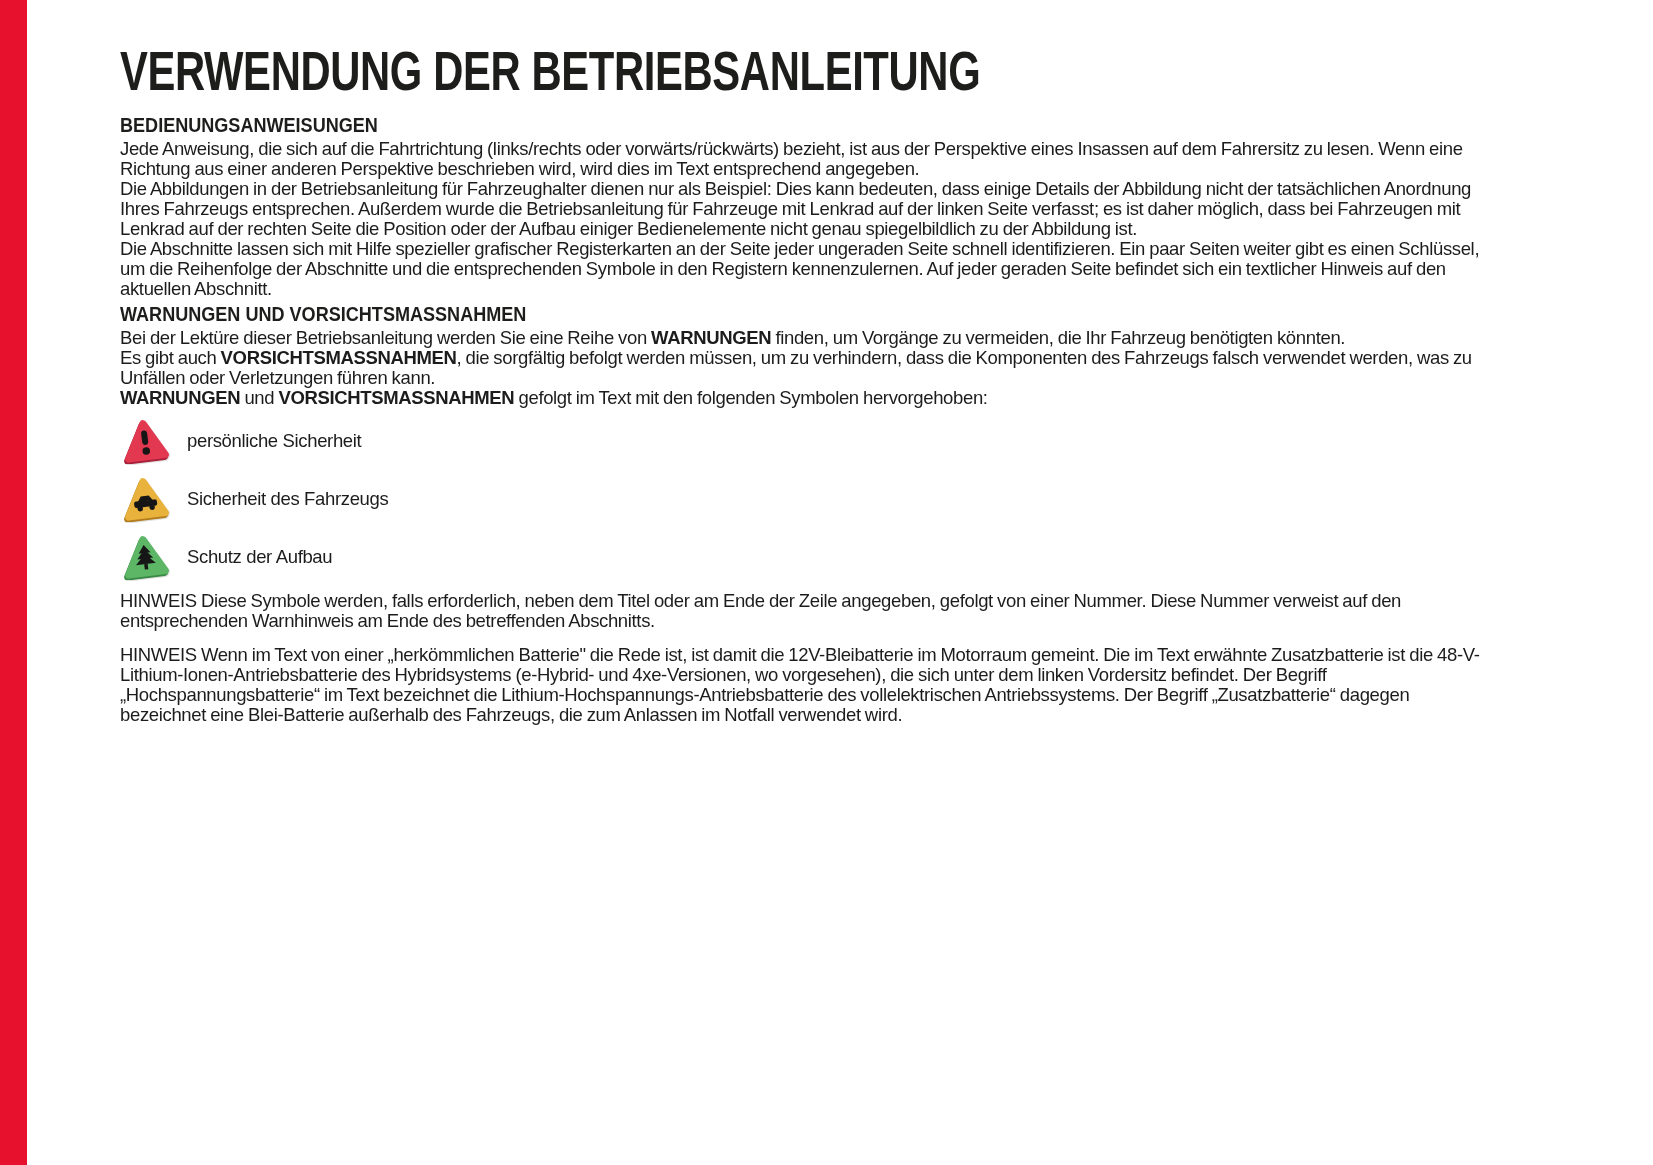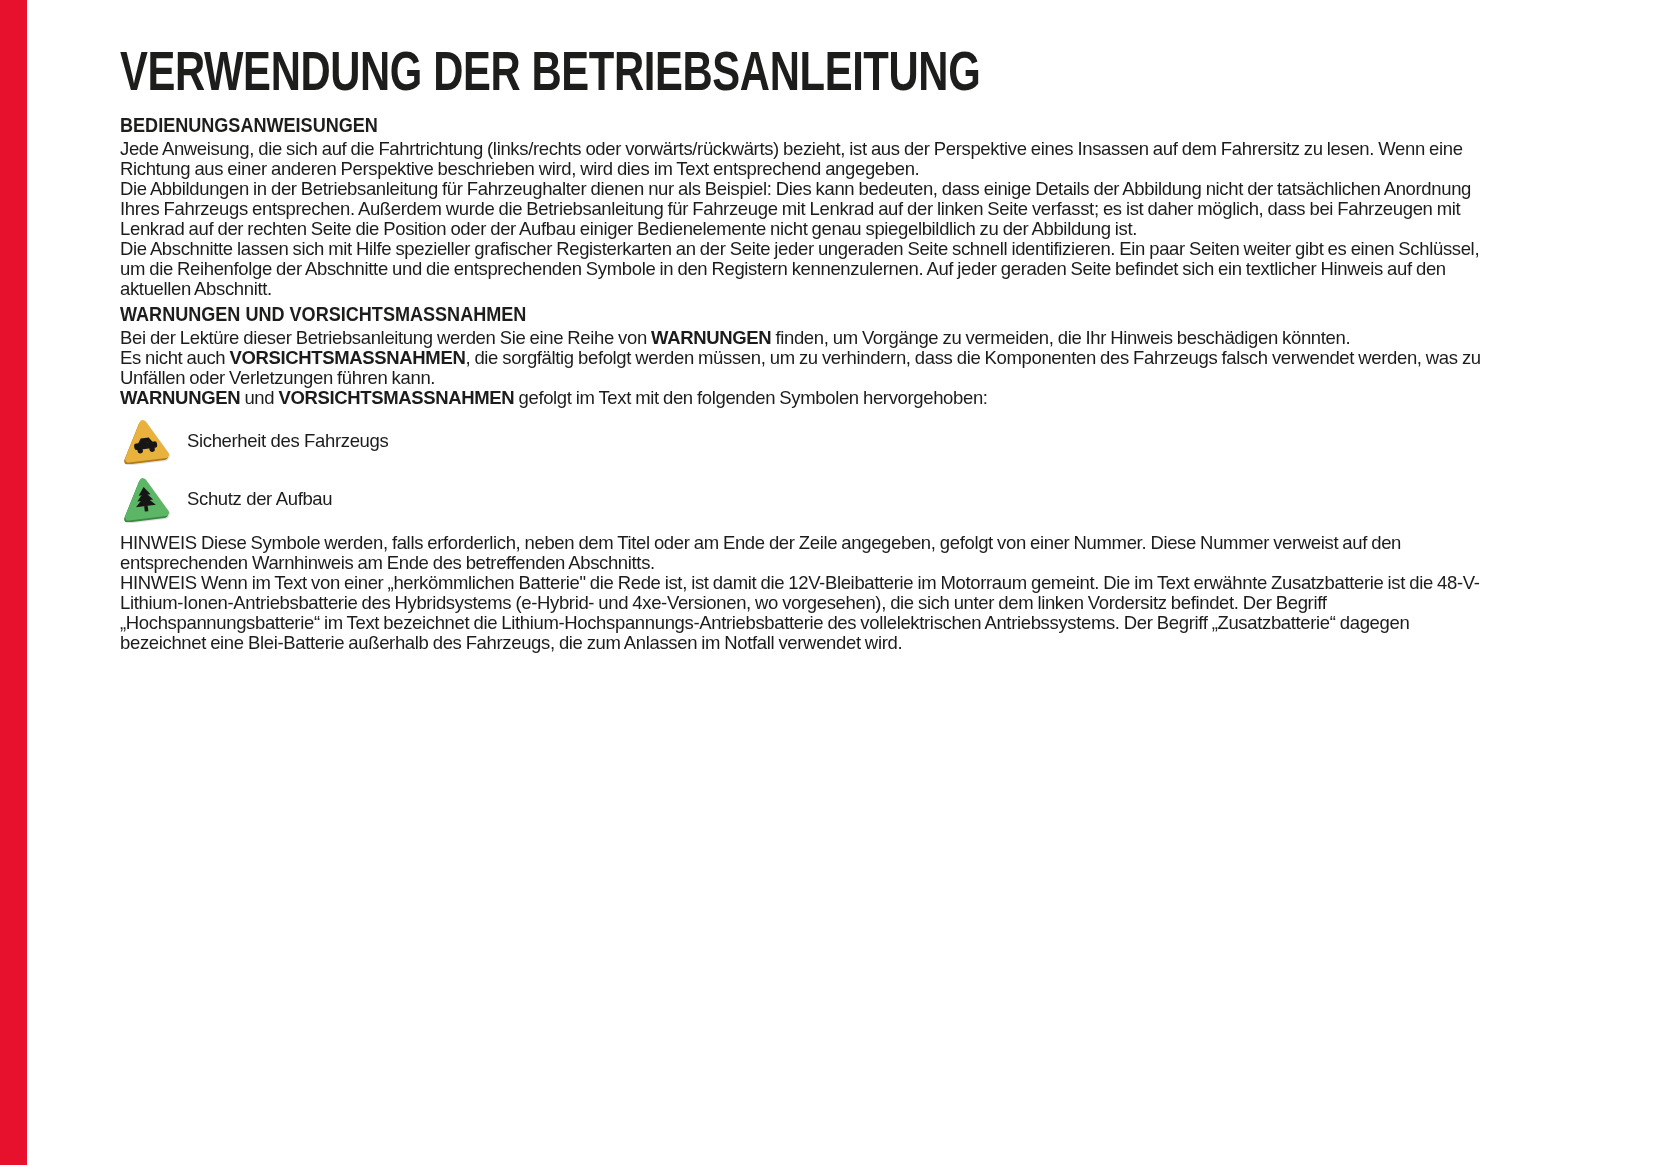--- a/index.html
+++ b/index.html
@@ -19,47 +19,58 @@
   }
   .p{
     margin:0;font-size:18.5px;line-height:20px;letter-spacing:-0.35px;word-spacing:-0.6px;
   }
   .b{font-weight:700;}
   .symbols{margin:9px 0 6px 0;}
   .symbol-row{display:flex;align-items:center;margin:0 0 11px 0;height:47px;}
   .symbol-row svg{flex:0 0 auto;filter:drop-shadow(1px 1px 0 rgba(0,0,0,0.12));}
   .symbol-label{margin-left:17px;font-size:18.5px;letter-spacing:-0.35px;}
   .note1{margin-top:10px;}
-  .note2{}
+  .note2{margin-top:14px;}
 </style>
 </head>
 <body>
 
 <div class="red-bar"></div>
 
 <div class="content">
 
   <h1 class="title">VERWENDUNG DER BETRIEBSANLEITUNG</h1>
 
   <h2 class="h2">BEDIENUNGSANWEISUNGEN</h2>
   <p class="p">Jede Anweisung, die sich auf die Fahrtrichtung (links/rechts oder vorwärts/rückwärts) bezieht, ist aus der Perspektive eines Insassen auf dem Fahrersitz zu lesen. Wenn eine Richtung aus einer anderen Perspektive beschrieben wird, wird dies im Text entsprechend angegeben.</p>
   <p class="p">Die Abbildungen in der Betriebsanleitung für Fahrzeughalter dienen nur als Beispiel: Dies kann bedeuten, dass einige Details der Abbildung nicht der tatsächlichen Anordnung Ihres Fahrzeugs entsprechen. Außerdem wurde die Betriebsanleitung für Fahrzeuge mit Lenkrad auf der linken Seite verfasst; es ist daher möglich, dass bei Fahrzeugen mit Lenkrad auf der rechten Seite die Position oder der Aufbau einiger Bedienelemente nicht genau spiegelbildlich zu der Abbildung ist.</p>
   <p class="p">Die Abschnitte lassen sich mit Hilfe spezieller grafischer Registerkarten an der Seite jeder ungeraden Seite schnell identifizieren. Ein paar Seiten weiter gibt es einen Schlüssel, um die Reihenfolge der Abschnitte und die entsprechenden Symbole in den Registern kennenzulernen. Auf jeder geraden Seite befindet sich ein textlicher Hinweis auf den aktuellen Abschnitt.</p>
 
   <h2 class="h2">WARNUNGEN UND VORSICHTSMASSNAHMEN</h2>
 
-  <p class="p"><span>Bei der Lektüre dieser Betriebsanleitung werden Sie eine Reihe von </span><span class="b">WARNUNGEN</span><span> finden, um Vorgänge zu vermeiden, die Ihr Hinweis beschädigen könnten.</span></p>
+  <p class="p"><span>Bei der Lektüre dieser Betriebsanleitung werden Sie eine Reihe von </span><span class="b">WARNUNGEN</span><span> finden, um Vorgänge zu vermeiden, die Ihr Fahrzeug benötigten könnten.</span></p>
 
-  <p class="p"><span>Es nicht auch </span><span class="b">VORSICHTSMASSNAHMEN</span><span>, die sorgfältig befolgt werden müssen, um zu verhindern, dass die Komponenten des Fahrzeugs falsch verwendet werden, was zu Unfällen oder Verletzungen führen kann.</span></p>
+  <p class="p"><span>Es gibt auch </span><span class="b">VORSICHTSMASSNAHMEN</span><span>, die sorgfältig befolgt werden müssen, um zu verhindern, dass die Komponenten des Fahrzeugs falsch verwendet werden, was zu Unfällen oder Verletzungen führen kann.</span></p>
 
 
   <p class="p"><span class="b">WARNUNGEN</span><span> und </span><span class="b">VORSICHTSMASSNAHMEN</span><span> gefolgt im Text mit den folgenden Symbolen hervorgehoben:</span></p>
 
   <div class="symbols">
 
+    <div class="symbol-row">
+      <svg width="50" height="47" viewBox="0 0 100 94">
+        <g transform="rotate(-7 50 47)">
+          <polygon points="50,13 87,80 13,80" fill="#a7203a" stroke="#a7203a" stroke-width="14" stroke-linejoin="round" transform="translate(-2.5,3.5)"></polygon>
+          <polygon points="50,13 87,80 13,80" fill="#e23850" stroke="#e23850" stroke-width="14" stroke-linejoin="round"></polygon>
+          <rect x="44" y="27" width="12" height="29" rx="6" fill="#161616"></rect>
+          <circle cx="50" cy="68" r="7.5" fill="#161616"></circle>
+        </g>
+      </svg>
+      <span class="symbol-label">persönliche Sicherheit</span>
+    </div>
 
     <div class="symbol-row">
       <svg width="50" height="47" viewBox="0 0 100 94">
         <g transform="rotate(-7 50 47)">
           <polygon points="50,13 87,80 13,80" fill="#b27c1c" stroke="#b27c1c" stroke-width="14" stroke-linejoin="round" transform="translate(-2.5,3.5)"></polygon>
           <polygon points="50,13 87,80 13,80" fill="#e9b23d" stroke="#e9b23d" stroke-width="14" stroke-linejoin="round"></polygon>
           <path d="M35 52 L42 42 H58 L65 52 Z" fill="#161616"></path>
           <rect x="27" y="51" width="46" height="13" rx="5" fill="#161616"></rect>
           <circle cx="38" cy="66" r="5.5" fill="#161616"></circle>
           <circle cx="62" cy="66" r="5.5" fill="#161616"></circle>

